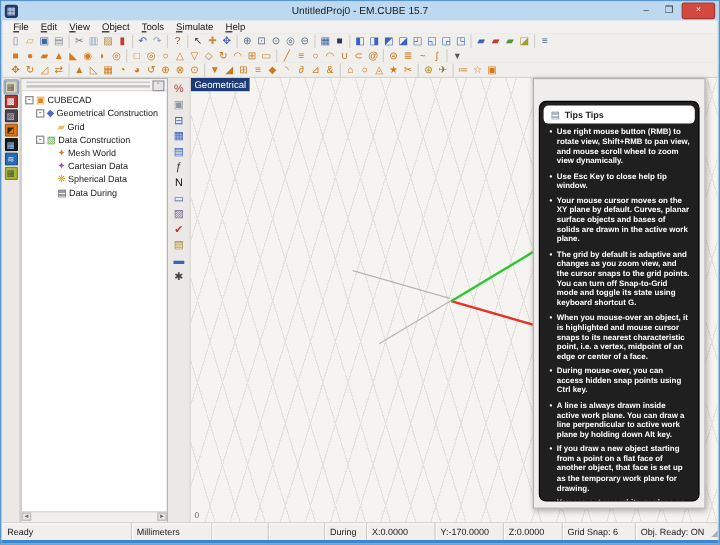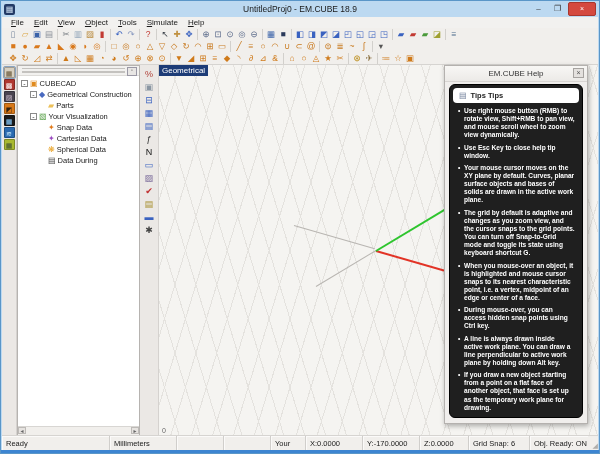--- a/index.html
+++ b/index.html
@@ -65,21 +65,21 @@
   .sc0{flex:1}.sc1{width:62px}.sc2{width:42px}.sc3{width:42px}.sc4{width:30px}.sc5{width:52px}
   .sc6{width:52px}.sc7{width:44px}.sc8{width:56px}.sc9{width:54px;border-right:none;}
   .sgrip{width:10px;display:flex;align-items:flex-end;justify-content:flex-end;color:#b0aeab;font-size:7px;line-height:8px;}
   .bottomstrip{position:absolute;bottom:0;left:0;right:0;height:3px;background:#3d85d1;}
 </style>
 </head>
 <body>
 
 <div class="titlebar">
   <span class="appicon">▦</span>
-  <span class="titletext">UntitledProj0 - EM.CUBE 18.9</span>
+  <span class="titletext">UntitledProj0 - EM.CUBE 15.7</span>
   <span class="wincontrols">
     <span class="wbtn">–</span>
     <span class="wbtn">❐</span>
     <span class="wbtn close">×</span>
   </span>
 </div>
 
 <div class="menubar">
     <div class="menu-item"><u>F</u>ile</div>
     <div class="menu-item"><u>E</u>dit</div>
@@ -259,31 +259,31 @@
           <span class="treelabel">CUBECAD</span>
         </div>
         <div class="treerow" style="padding-left: 12px;">
           <span class="expander">-</span>
           <span class="nodeicon" style="color: rgb(74, 106, 192);">◆</span>
           <span class="treelabel">Geometrical Construction</span>
         </div>
         <div class="treerow" style="padding-left: 21px;">
           <span class="expspace"></span>
           <span class="nodeicon" style="color: rgb(236, 192, 90);">▰</span>
-          <span class="treelabel">Parts</span>
+          <span class="treelabel">Grid</span>
         </div>
         <div class="treerow" style="padding-left: 12px;">
           <span class="expander">-</span>
           <span class="nodeicon" style="color: rgb(88, 160, 72);">▧</span>
-          <span class="treelabel">Your Visualization</span>
+          <span class="treelabel">Data Construction</span>
         </div>
         <div class="treerow" style="padding-left: 21px;">
           <span class="expspace"></span>
           <span class="nodeicon" style="color: rgb(224, 120, 24);">✦</span>
-          <span class="treelabel">Snap Data</span>
+          <span class="treelabel">Mesh World</span>
         </div>
         <div class="treerow" style="padding-left: 21px;">
           <span class="expspace"></span>
           <span class="nodeicon" style="color: rgb(154, 74, 192);">✦</span>
           <span class="treelabel">Cartesian Data</span>
         </div>
         <div class="treerow" style="padding-left: 21px;">
           <span class="expspace"></span>
           <span class="nodeicon" style="color: rgb(232, 160, 32);">❋</span>
           <span class="treelabel">Spherical Data</span>
@@ -320,24 +320,20 @@
     <span class="vplabel">Geometrical</span>
     <div class="axis" style="left: 135px; top: 160px; width: 84px; height: 1px; transform: rotate(16deg); background: rgb(184, 181, 177);"></div>
     <div class="axis" style="left: 157px; top: 221px; width: 70px; height: 1px; transform: rotate(-31deg); background: rgb(184, 181, 177);"></div>
     <div class="axis" style="left: 217px; top: 185px; width: 96px; height: 2px; transform: rotate(16deg); background: rgb(226, 51, 38);"></div>
     <div class="axis" style="left: 217px; top: 185px; width: 90px; height: 2px; transform: rotate(-31deg); background: rgb(46, 197, 46);"></div>
     <span class="origin0">0</span>
   </div>
 </div>
 
 <div class="helppanel">
-  <div class="helphead">
-    <span>EM.CUBE Help</span>
-    <span class="helpclose">×</span>
-  </div>
   <div class="helpcard">
     <div class="qtbar">
       <span class="qticon">▤</span>
       <span class="qttitle">Tips Tips</span>
     </div>
     <ul class="tips">
         <li class="tip">Use right mouse button (RMB) to rotate view, Shift+RMB to pan view, and mouse scroll wheel to zoom view dynamically.</li>
         <li class="tip">Use Esc Key to close help tip window.</li>
         <li class="tip">Your mouse cursor moves on the XY plane by default. Curves, planar surface objects and bases of solids are drawn in the active work plane.</li>
         <li class="tip">The grid by default is adaptive and changes as you zoom view, and the cursor snaps to the grid points. You can turn off Snap-to-Grid mode and toggle its state using keyboard shortcut G.</li>
@@ -349,21 +345,21 @@
       </ul>
   </div>
 </div>
 
 <div class="statusbar">
 
 <div class="scell sc0">Ready</div>
     <div class="scell sc1">Millimeters</div>
     <div class="scell sc2"></div>
     <div class="scell sc3"></div>
-    <div class="scell sc4">Your</div>
+    <div class="scell sc4">During</div>
     <div class="scell sc5">X:0.0000</div>
     <div class="scell sc6">Y:-170.0000</div>
     <div class="scell sc7">Z:0.0000</div>
     <div class="scell sc8">Grid Snap: 6</div>
     <div class="scell sc9">Obj. Ready: ON</div>
     <div class="sgrip">◢</div>
   </div>
 <div class="bottomstrip"></div>
 
 </body></html>

